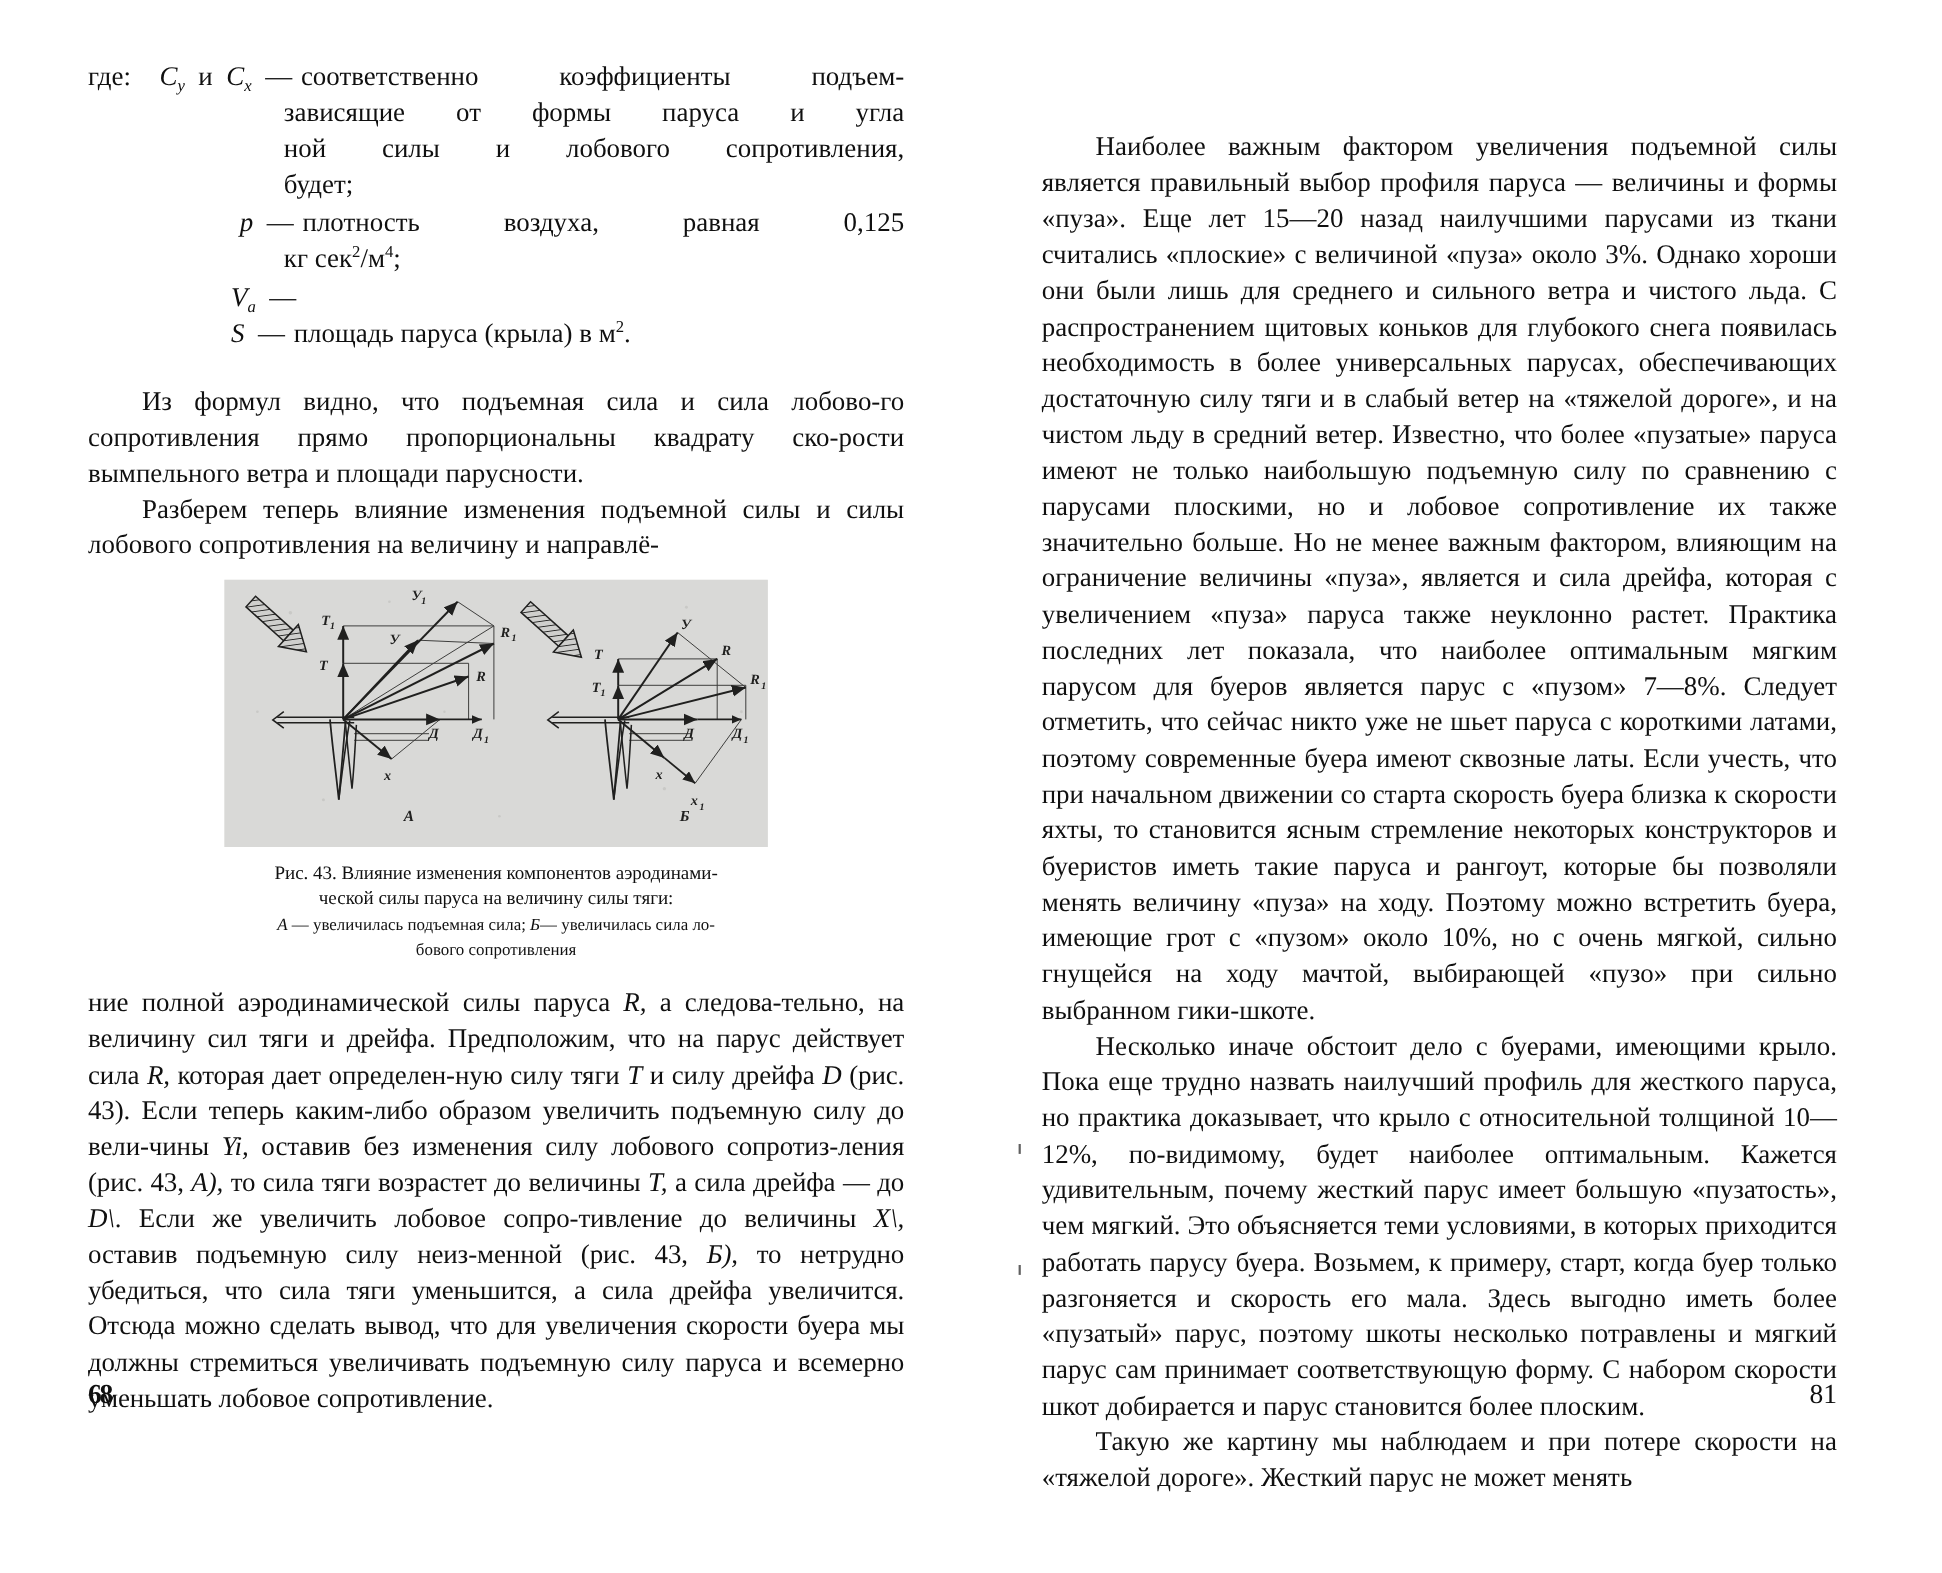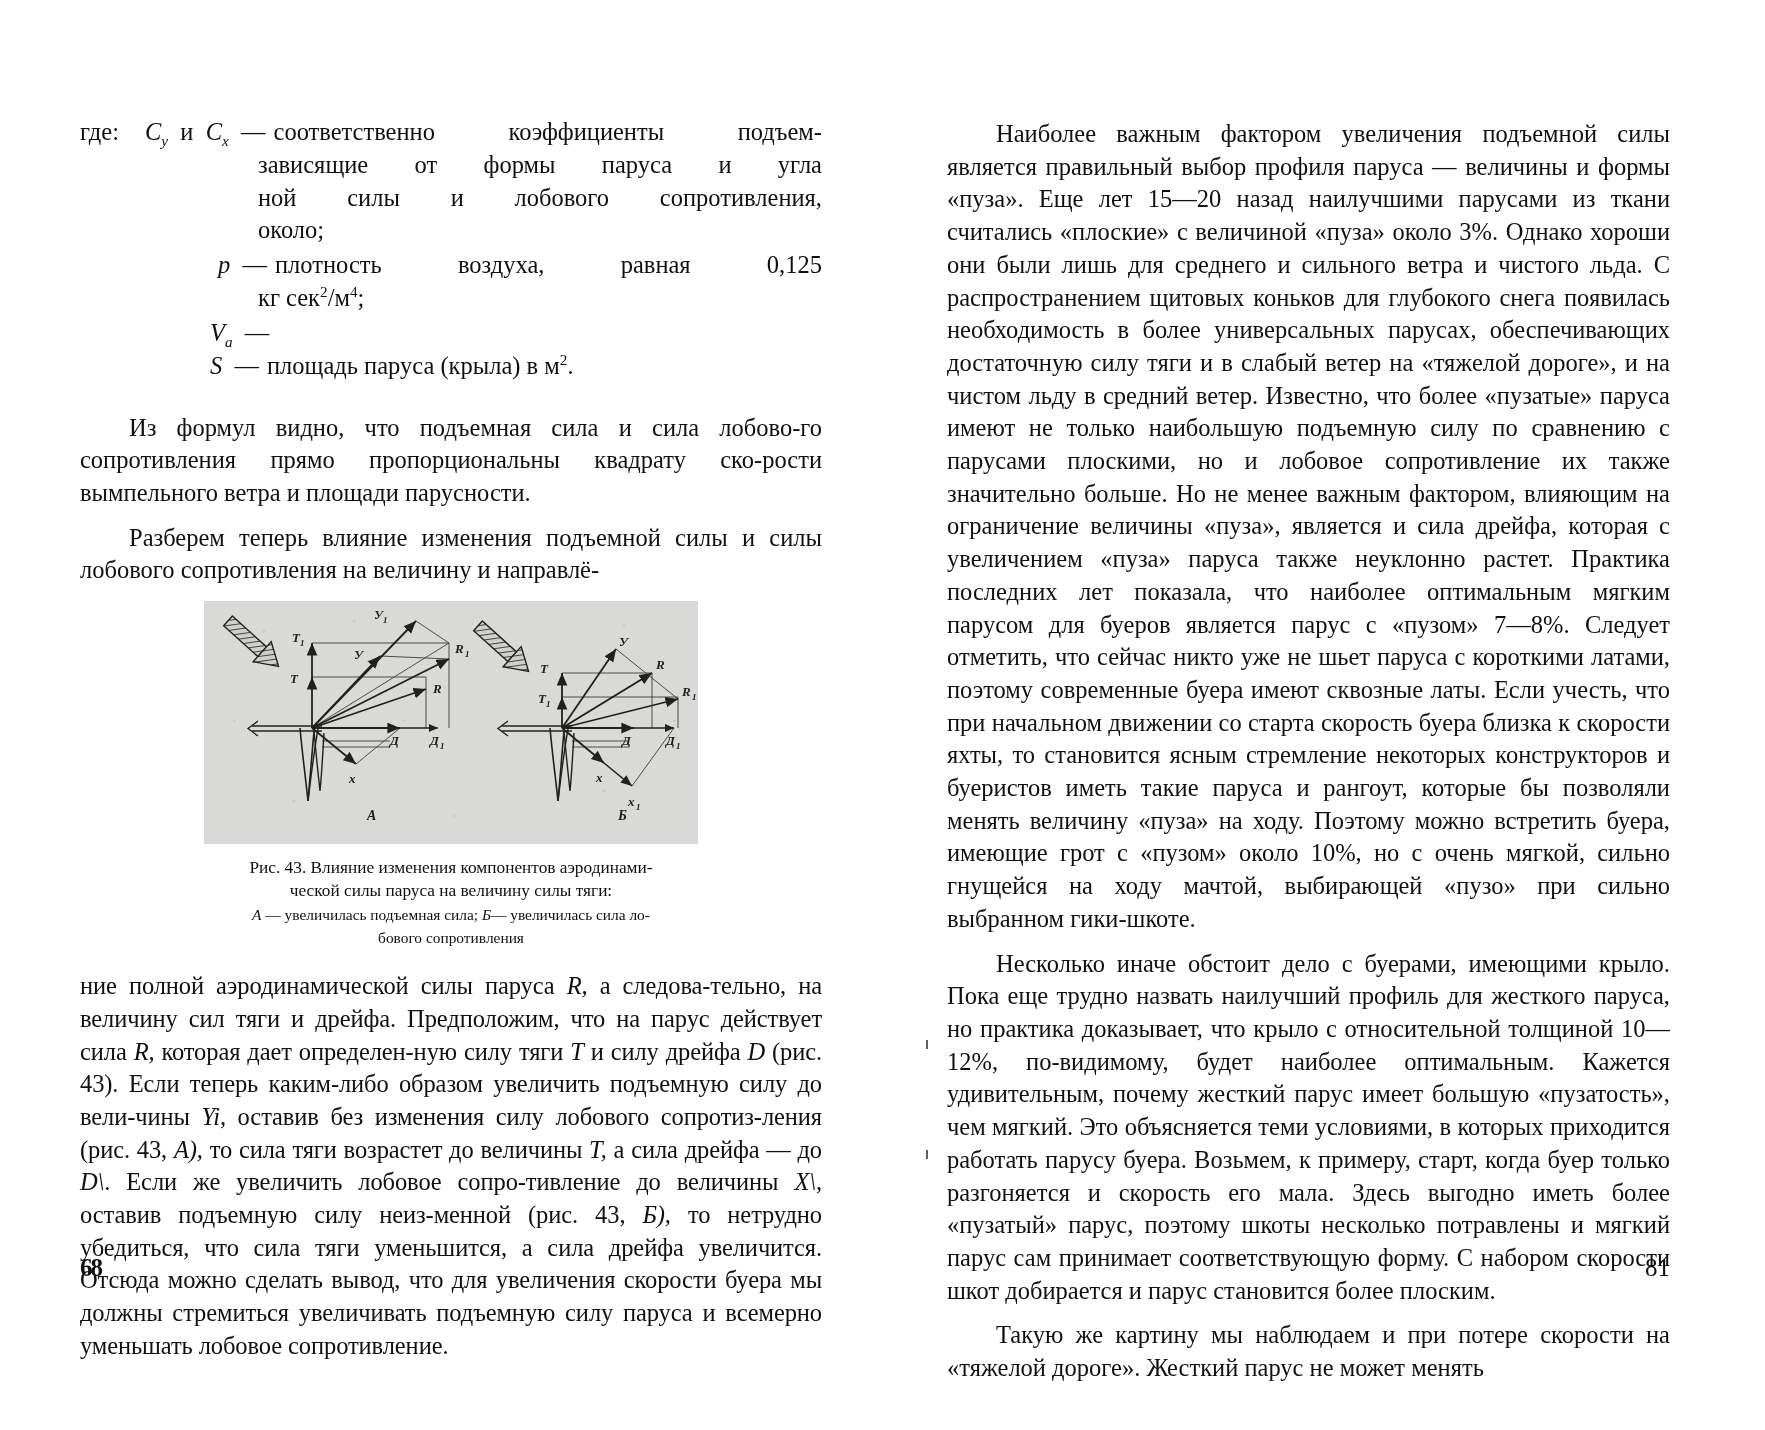--- a/index.html
+++ b/index.html
@@ -18,21 +18,21 @@
   }
   .spread {
     position: absolute;
     inset: 0;
     display: flex;
   }
   .page {
     position: relative;
     box-sizing: border-box;
   }
-  .page-left  { width: 882px; padding: 116px 60px 0 80px; }
+  .page-left  { width: 882px; padding: 54px 60px 0 80px; }
   .page-right { width: 883px; padding: 106px 95px 0 65px; }
 
   .col-inner { width: 100%; }
 
   
   .defs {
     font-size: 24.5px;
     line-height: 1.34;
   }
   .def-row {
@@ -69,21 +69,21 @@
   
   p.body {
     font-size: 24.5px;
     line-height: 1.335;
     margin: 0;
     text-align: justify;
     text-indent: 2.0em;
     hyphens: none;
   }
   p.body.first-block { margin-top: 29px; }
-  p.body + p.body { margin-top: 12px; }
+  p.body + p.body { margin-top: 0; }
   .tight { letter-spacing: -0.1px; }
 
   
   figure.fig {
     margin: 14px 0 0 0;
     padding: 0;
   }
   .fig-frame {
     width: 494px;
     height: 243px;
@@ -145,21 +145,21 @@
           <span class="def-lead def-sym">
             <span>C</span><sub>y</sub>
             &nbsp;<span style="font-style:normal">и</span>&nbsp;
             <span>C</span><sub>x</sub>
             <span style="font-style:normal">&nbsp;<span>—</span></span>
           </span>
           <span class="def-body">соответственно коэффициенты подъем-</span>
         </div>
         <div class="def-cont">зависящие от формы паруса и угла</div>
         <div class="def-cont">ной силы и лобового сопротивления,</div>
-        <div class="def-cont last">около;</div>
+        <div class="def-cont last">будет;</div>
 
         <div class="def-row" style="margin-top:2px">
           <span class="def-lead def-sym" style="margin-left:138px">
             <span>p</span>
             <span style="font-style:normal">&nbsp;<span>—</span></span>
           </span>
           <span class="def-body">плотность воздуха, равная 0,125</span>
         </div>
         <div class="def-cont last">
           <span>кг сек</span><sup>2</sup><span>/м</span><sup>4</sup><span>;</span>

